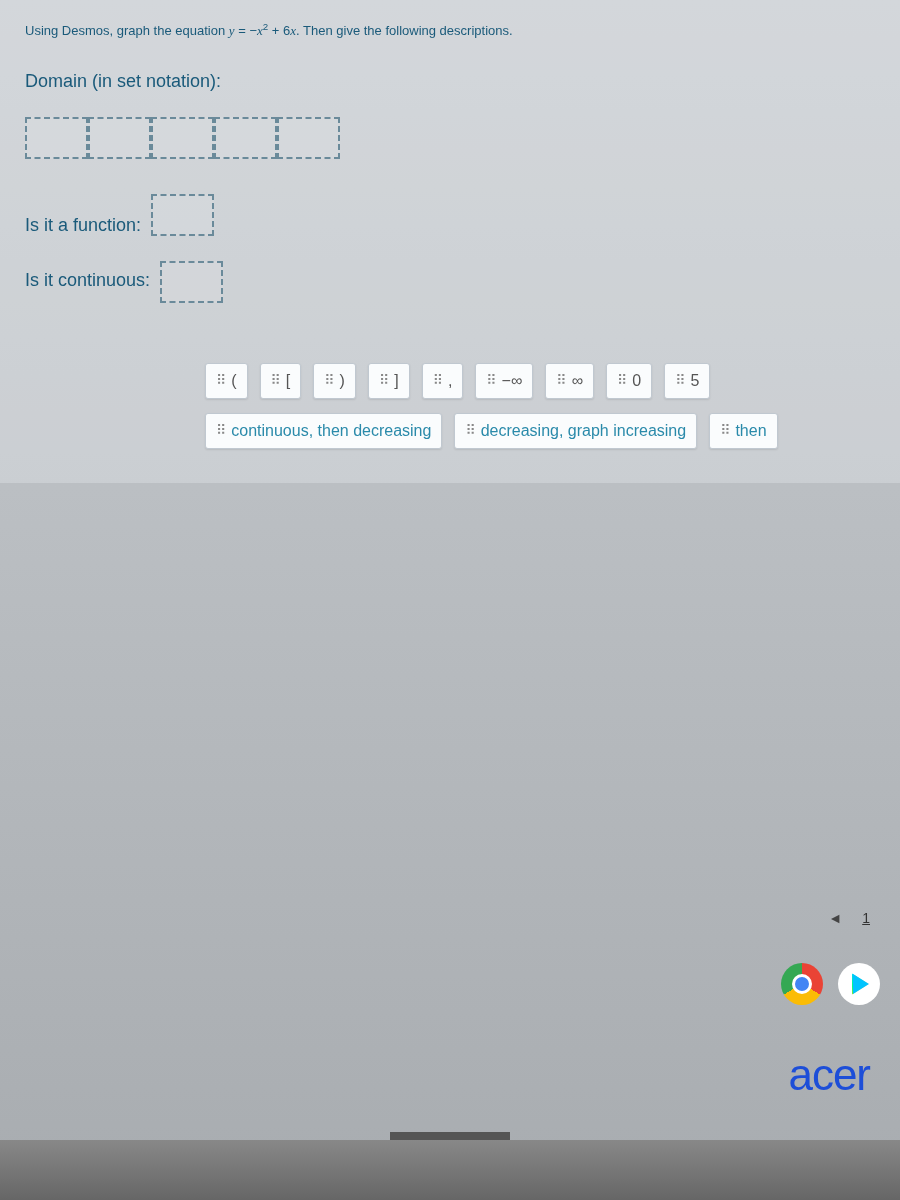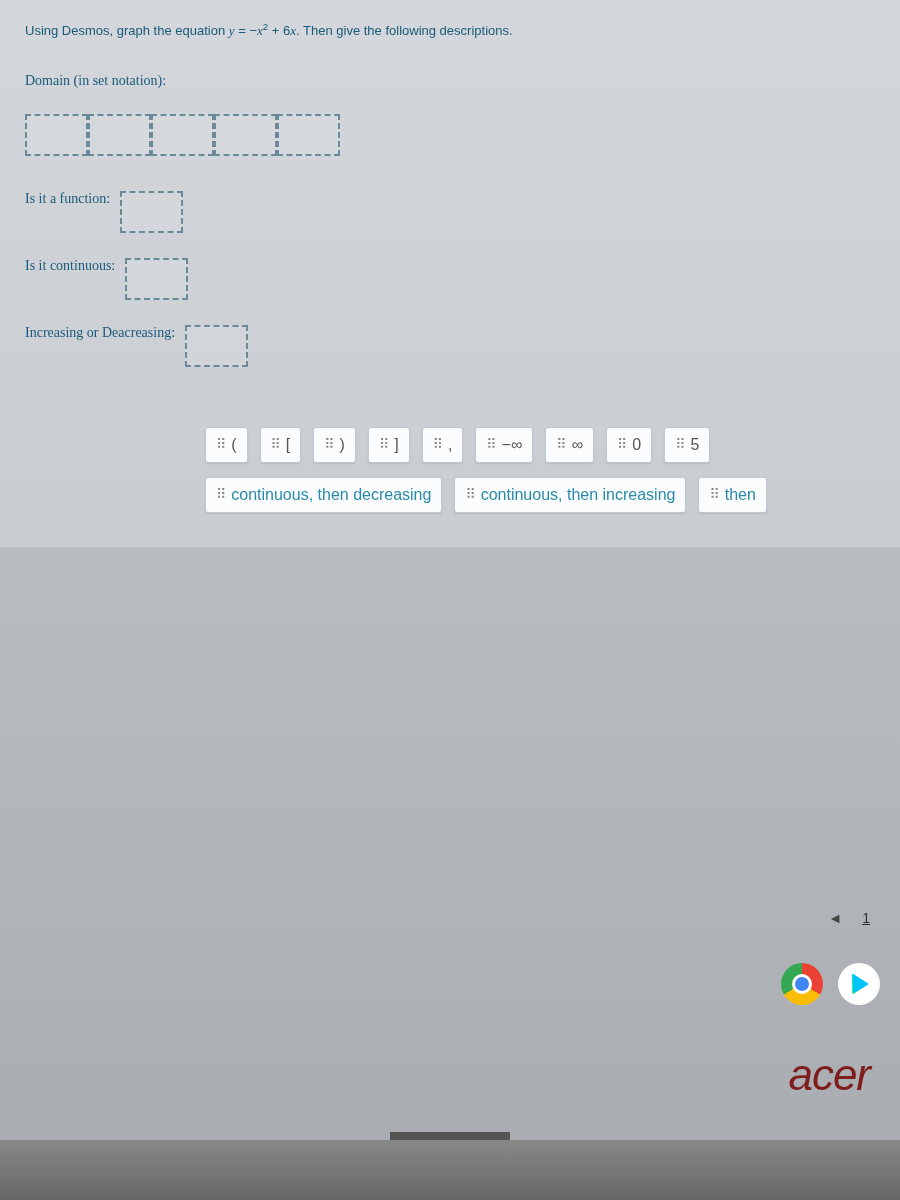--- a/index.html
+++ b/index.html
@@ -24,28 +24,27 @@
     .math-var {
       font-style: italic;
       font-family: 'Times New Roman', serif;
     }
     .math-sup {
       vertical-align: super;
       font-size: 0.75em;
     }
     .field-label {
       color: #1a5a7a;
-      font-size: 14px;
+      font-size: 18px;
       margin-bottom: 15px;
       display: inline-block;
-      font-family: Liberation Serif, serif;
     }
     .field-row-inline {
       display: flex;
-      align-items: flex-start;
+      align-items: flex-end;
       margin-bottom: 25px;
       gap: 10px;
     }
     .dropzone-multi {
       display: flex;
       gap: 0;
       margin-top: 10px;
     }
     .dropzone-cell {
       border: 2px dashed #6a8a9a;
@@ -153,24 +152,23 @@
       color: #333;
       font-size: 14px;
       text-decoration: underline;
     }
     .brand {
       position: absolute;
       bottom: 100px;
       right: 30px;
       font-size: 44px;
       font-weight: 400;
-      color: #7f1d1d;
+      color: #1d4ed8;
       font-family: Arial, sans-serif;
       letter-spacing: -1px;
-      font-style: italic;
       margin-top: 36px;
     }
     .laptop-edge {
       position: absolute;
       bottom: 0;
       left: 0;
       right: 0;
       height: 60px;
       background: linear-gradient(180deg, #888 0%, #666 100%);
     }
@@ -213,28 +211,24 @@
     </div>
   </div>
 
 
   <div class="field-row-inline">
     <span class="field-label" style="margin-bottom:0;">Is it a function:</span>
     <div class="dropzone-single"></div>
   </div>
 
   <div class="field-row-inline">
-    <span class="field-label" style="margin-bottom:2px;">Is it continuous:</span>
+    <span class="field-label" style="margin-bottom:12px;">Is it continuous:</span>
     <div class="dropzone-single"></div>
   </div>
 
-  <div class="field-row-inline">
-    <span class="field-label" style="margin-bottom:0;">Increasing or Deacreasing:</span>
-    <div class="dropzone-single"></div>
-  </div>
 
   <div class="tiles-container">
     <div class="tile-row">
       <div class="tile">
           <span class="tile-handle"></span>
           <span>(</span>
         </div>
       <div class="tile">
           <span class="tile-handle"></span>
           <span>[</span>
@@ -268,21 +262,21 @@
           <span>5</span>
         </div>
     </div>
     <div class="tile-row">
       <div class="tile tile-colored">
           <span class="tile-handle"></span>
           <span>continuous, then decreasing</span>
         </div>
       <div class="tile tile-colored">
           <span class="tile-handle"></span>
-          <span>continuous, then increasing</span>
+          <span>decreasing, graph increasing</span>
         </div>
       <div class="tile tile-colored">
           <span class="tile-handle"></span>
           <span>then</span>
         </div>
     </div>
   </div>
 </div>
 
 <div class="nav-top">

